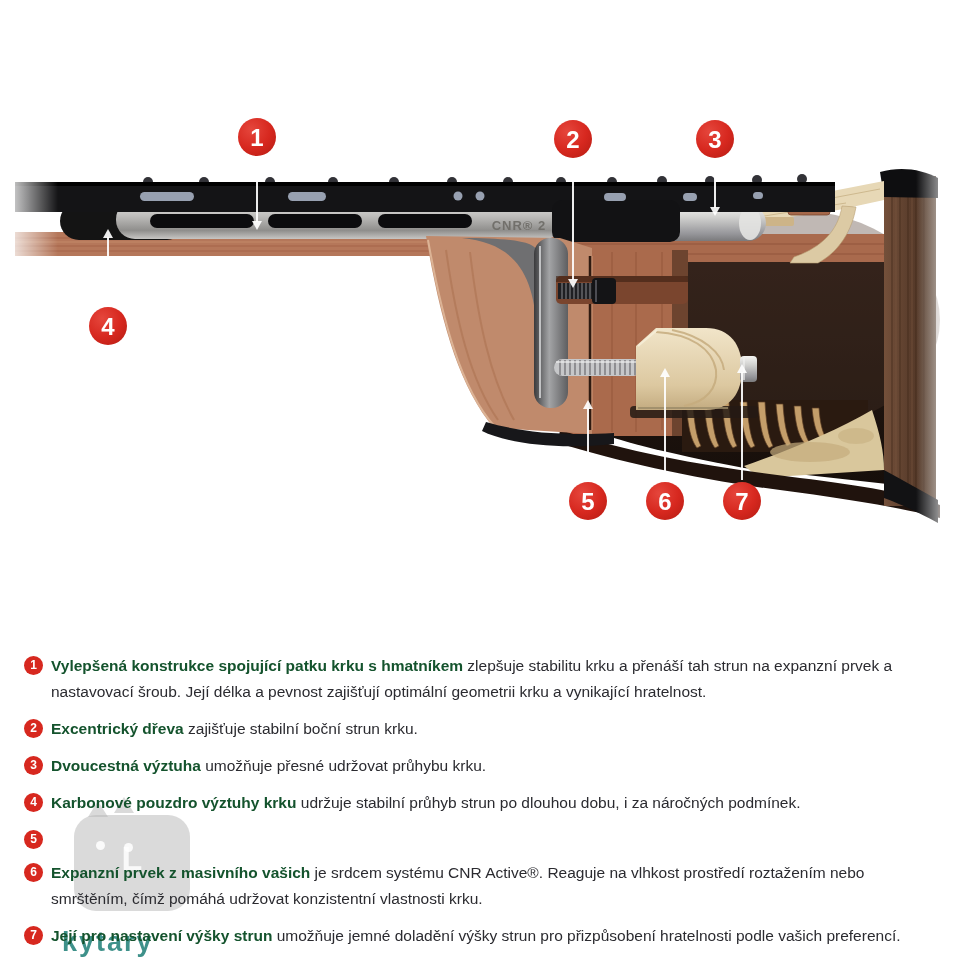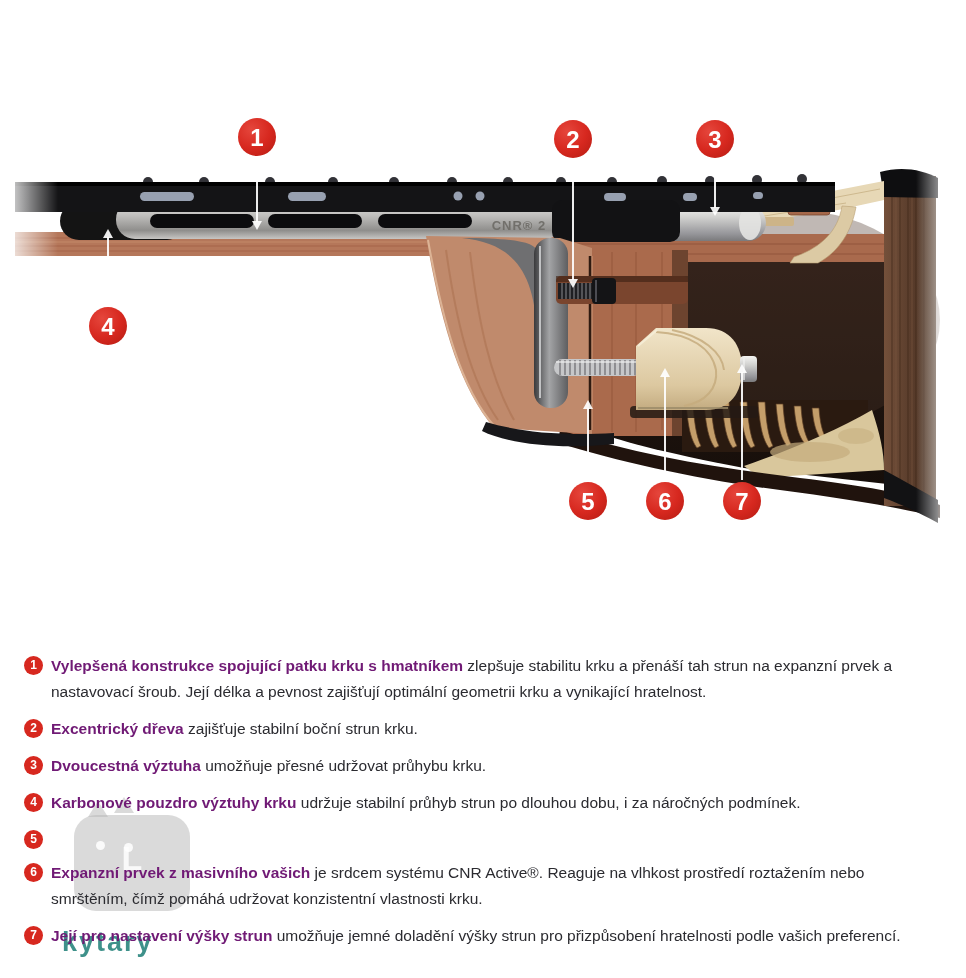--- a/index.html
+++ b/index.html
@@ -6,21 +6,21 @@
   .stage{position:relative;width:966px;height:978px;background:#ffffff;overflow:hidden;
          font-family:"Liberation Sans",sans-serif;}
   .diagram-wrap{position:absolute;left:0;top:0;width:966px;height:620px;}
   
   .text-list{position:absolute;left:24px;top:653px;width:922px;z-index:2;}
   .item{display:flex;align-items:flex-start;margin-bottom:11px;position:relative;z-index:2;}
   .bullet{flex:0 0 19px;width:19px;height:19px;border-radius:50%;background:#d7281f;
           color:#ffffff;font-size:12px;font-weight:bold;line-height:19px;text-align:center;
           margin-top:3px;margin-right:8px;}
   .item p{margin:0;font-size:15.5px;line-height:26px;color:#2b2b30;max-width:880px;}
-  .item p b{font-weight:bold;color:#701a75;text-align:center;}
+  .item p b{font-weight:bold;color:#14532d;text-align:center;}
   
   .watermark{position:absolute;left:38px;top:156px;width:180px;height:190px;z-index:0;
              pointer-events:none;}
   .wm-blob{position:absolute;left:12px;top:6px;width:116px;height:96px;background:#b5b5b5;
            opacity:.5;border-radius:22px;}
   .wm-ear{position:absolute;left:26px;top:-8px;width:0;height:0;opacity:.5;
           border-left:10px solid transparent;border-right:10px solid transparent;
           border-bottom:16px solid #b5b5b5;}
   .wm-ear2{left:52px;top:-12px;}
   .wm-dot{position:absolute;width:9px;height:9px;border-radius:50%;background:#ffffff;opacity:.85;}

